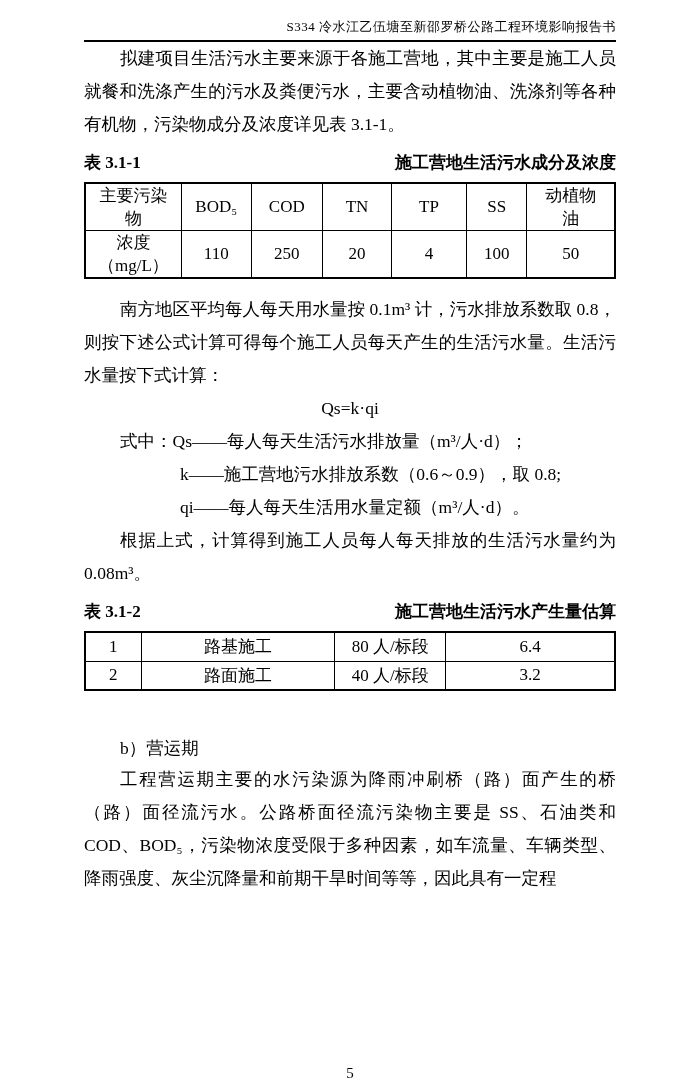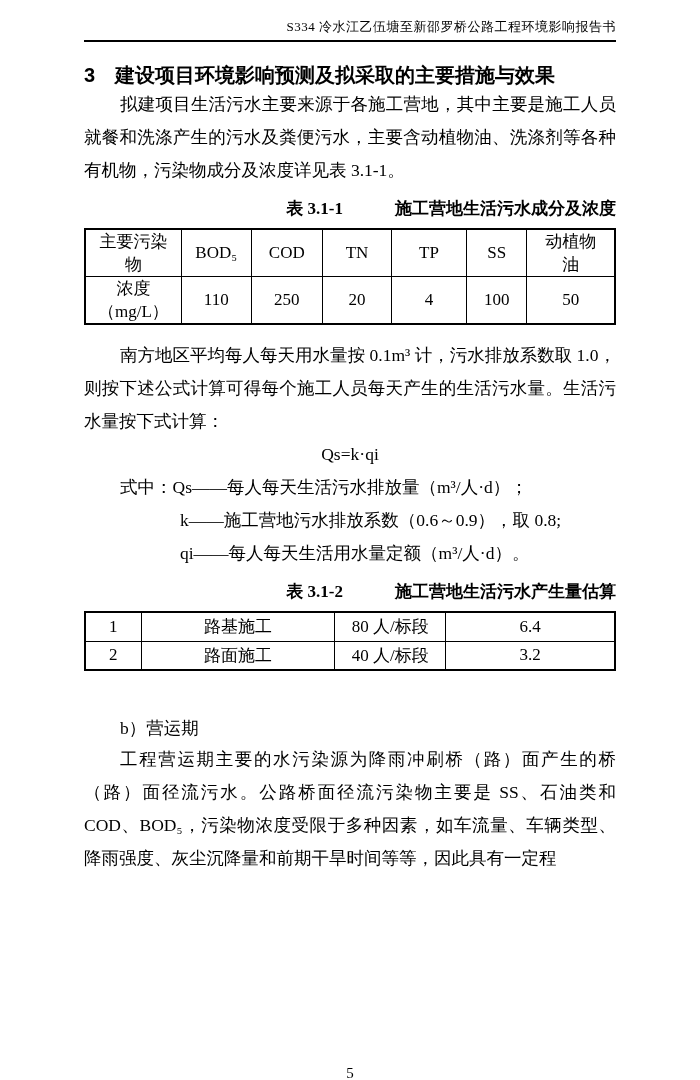--- a/index.html
+++ b/index.html
@@ -51,21 +51,21 @@
   }
   .para {
     font-size: 17.5px;
     line-height: 33px;
     text-align: justify;
     text-indent: 36px;
   }
   .caption {
     margin-top: 11px;
     display: flex;
-    justify-content: flex-end;
+    justify-content: space-between;
     align-items: baseline;
     gap: 52px;
     font-size: 17px;
     line-height: 22px;
   }
   .caption .cap-label { font-weight: bold; }
   .caption .cap-title {
     font-family: "Liberation Sans", "DejaVu Sans", sans-serif;
     font-weight: bold;
   }
@@ -108,21 +108,20 @@
 </style>
 </head>
 <body>
 
 <div class="page">
 
   <div class="doc-header">
     <span>S334 冷水江乙伍塘至新邵罗桥公路工程环境影响报告书</span>
   </div>
 
-  <div class="h1">3　建设项目环境影响预测及拟采取的主要措施与效果</div>
 
   <div class="para">拟建项目生活污水主要来源于各施工营地，其中主要是施工人员就餐和洗涤产生的污水及粪便污水，主要含动植物油、洗涤剂等各种有机物，污染物成分及浓度详见表 3.1-1。</div>
 
   <div class="caption">
     <span class="cap-label">表 3.1-1</span>
     <span class="cap-title">施工营地生活污水成分及浓度</span>
   </div>
 
   <table>
     <colgroup>
@@ -149,25 +148,26 @@
       <td>110</td>
       <td>250</td>
       <td>20</td>
       <td>4</td>
       <td>100</td>
       <td>50</td>
     </tr>
   </tbody>
     </table>
 
-  <div class="para mt-block">南方地区平均每人每天用水量按 0.1m³ 计，污水排放系数取 1.0，则按下述公式计算可得每个施工人员每天产生的生活污水量。生活污水量按下式计算：</div>
+  <div class="para mt-block">南方地区平均每人每天用水量按 0.1m³ 计，污水排放系数取 0.8，则按下述公式计算可得每个施工人员每天产生的生活污水量。生活污水量按下式计算：</div>
   <div class="formula">Qs=k·qi</div>
   <div class="def-line def-first">式中：Qs——每人每天生活污水排放量（m³/人·d）；</div>
   <div class="def-line def-cont">k——施工营地污水排放系数（0.6～0.9），取 0.8;</div>
   <div class="def-line def-cont">qi——每人每天生活用水量定额（m³/人·d）。</div>
+  <div class="para">根据上式，计算得到施工人员每人每天排放的生活污水量约为 0.08m³。</div>
 
   <div class="caption">
     <span class="cap-label">表 3.1-2</span>
     <span class="cap-title">施工营地生活污水产生量估算</span>
   </div>
 
   <table>
     <colgroup>
       <col style="width:10.6%">
         <col style="width:36.5%">

